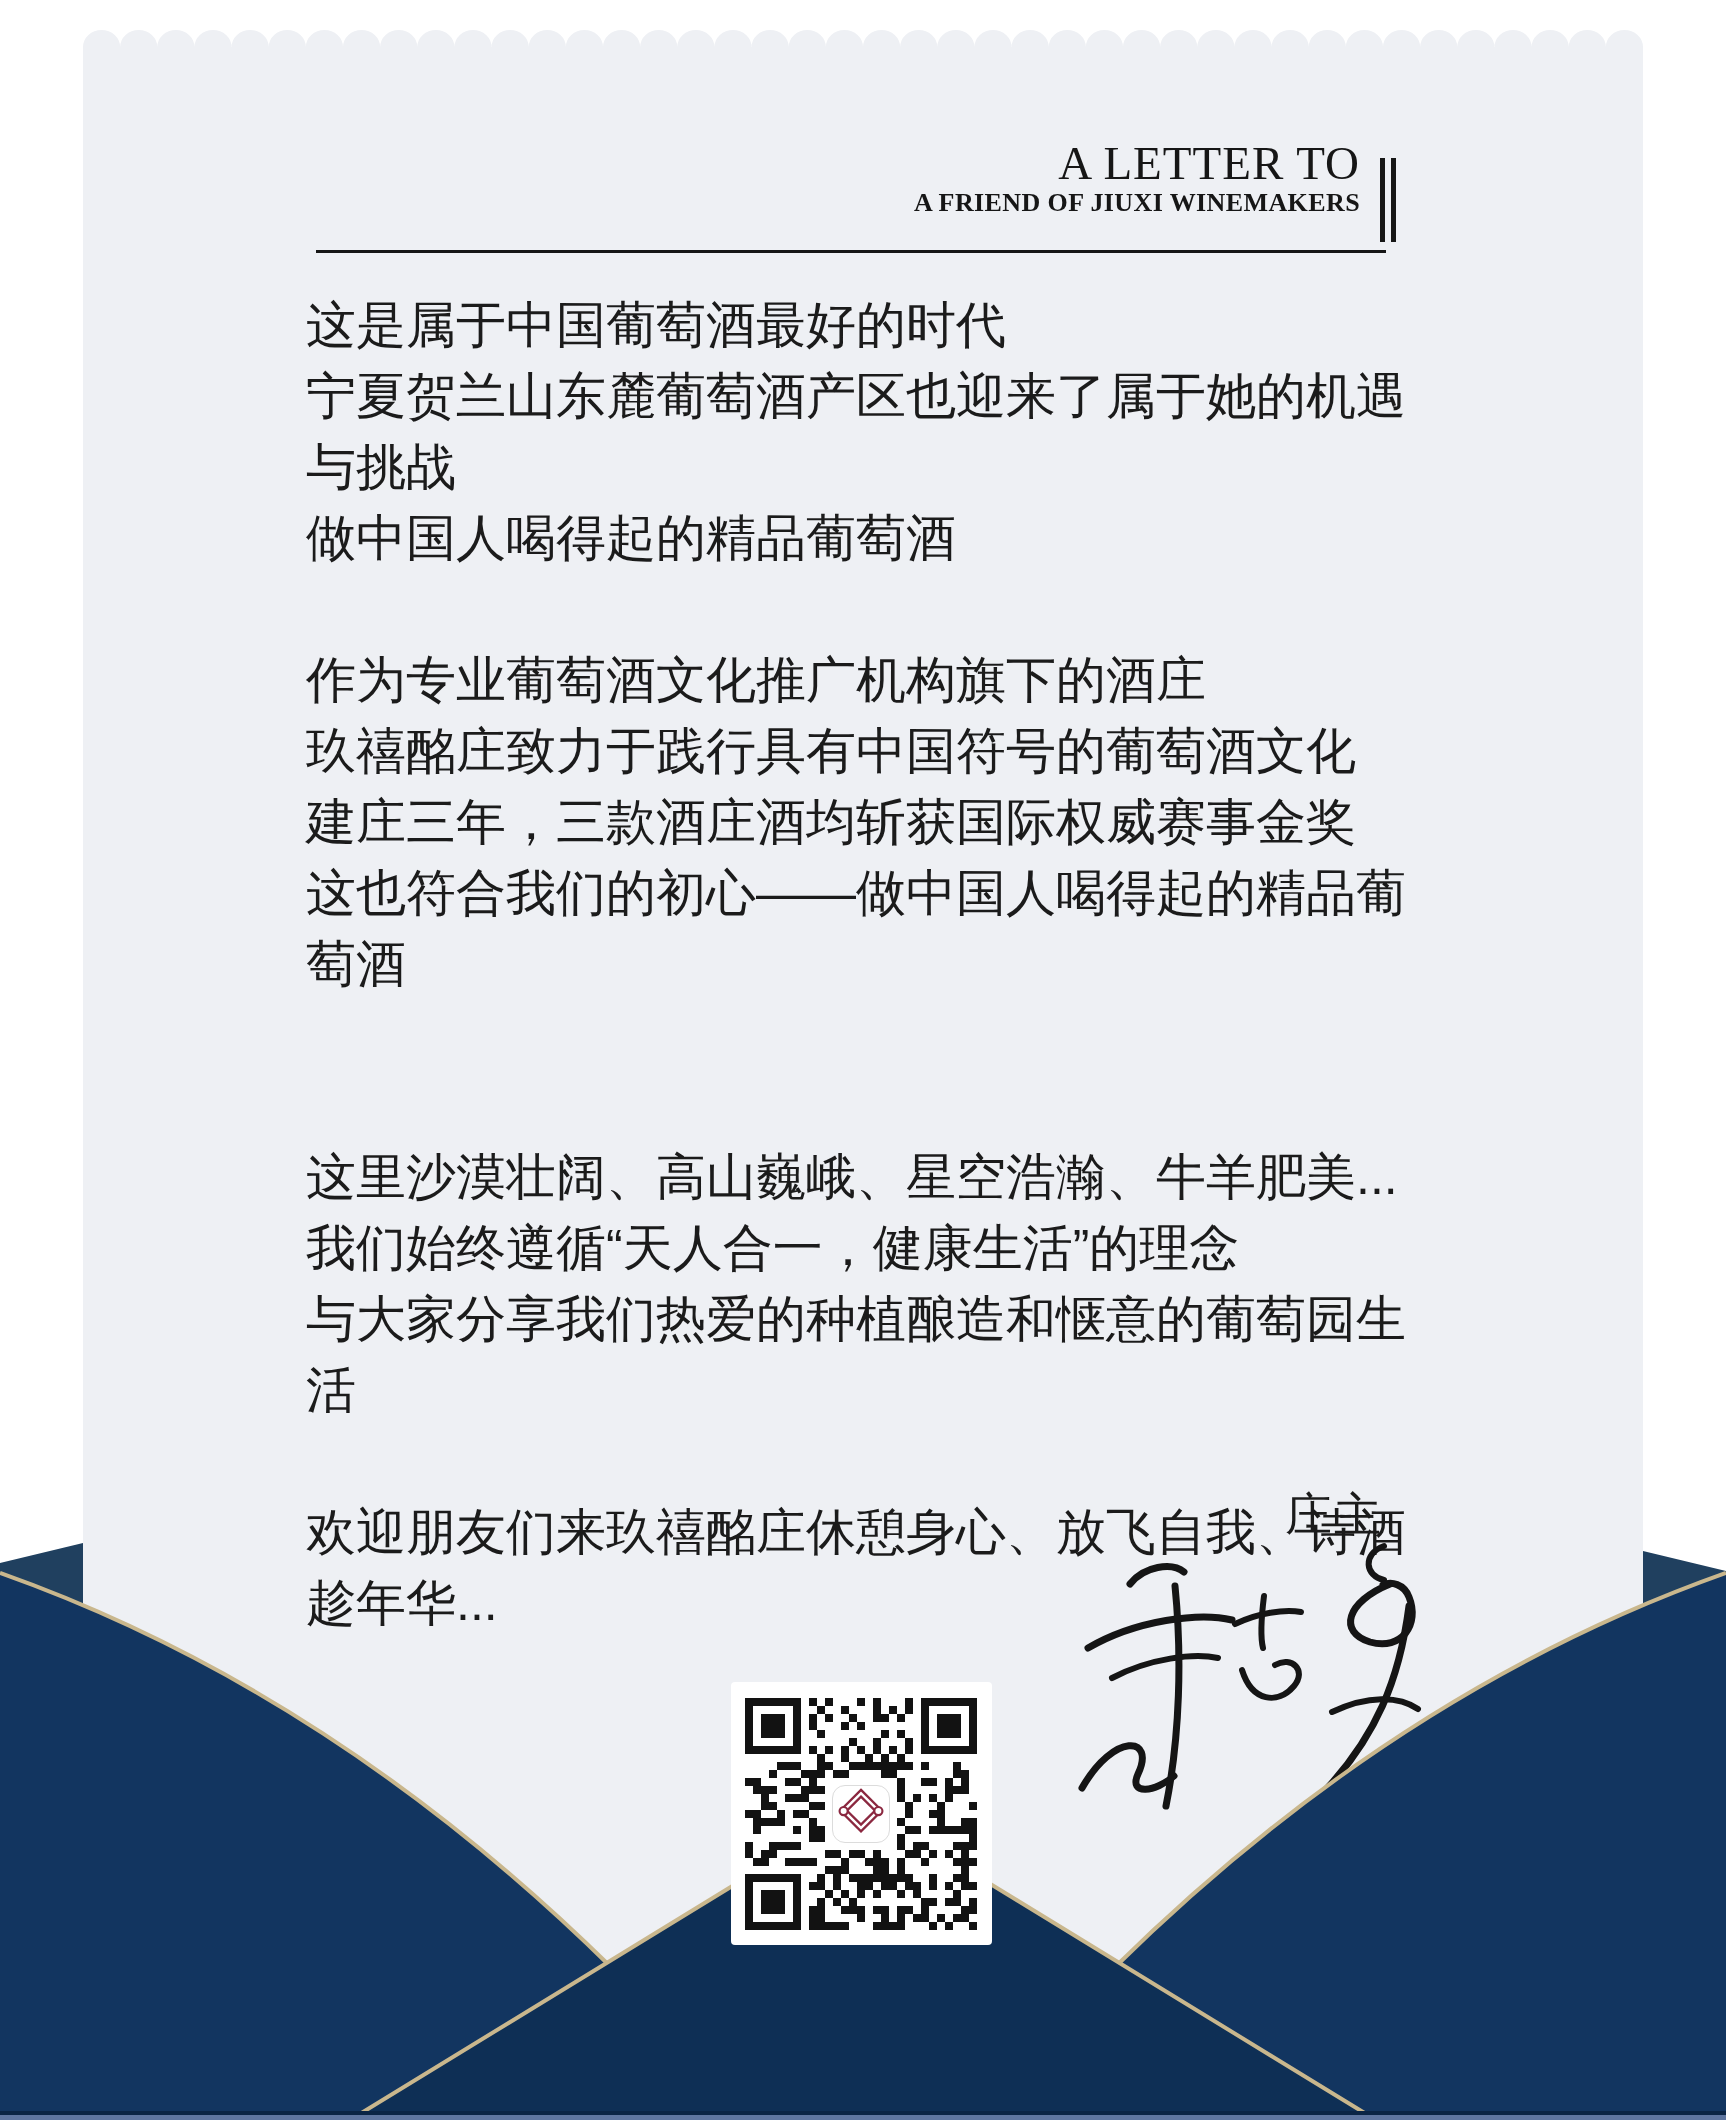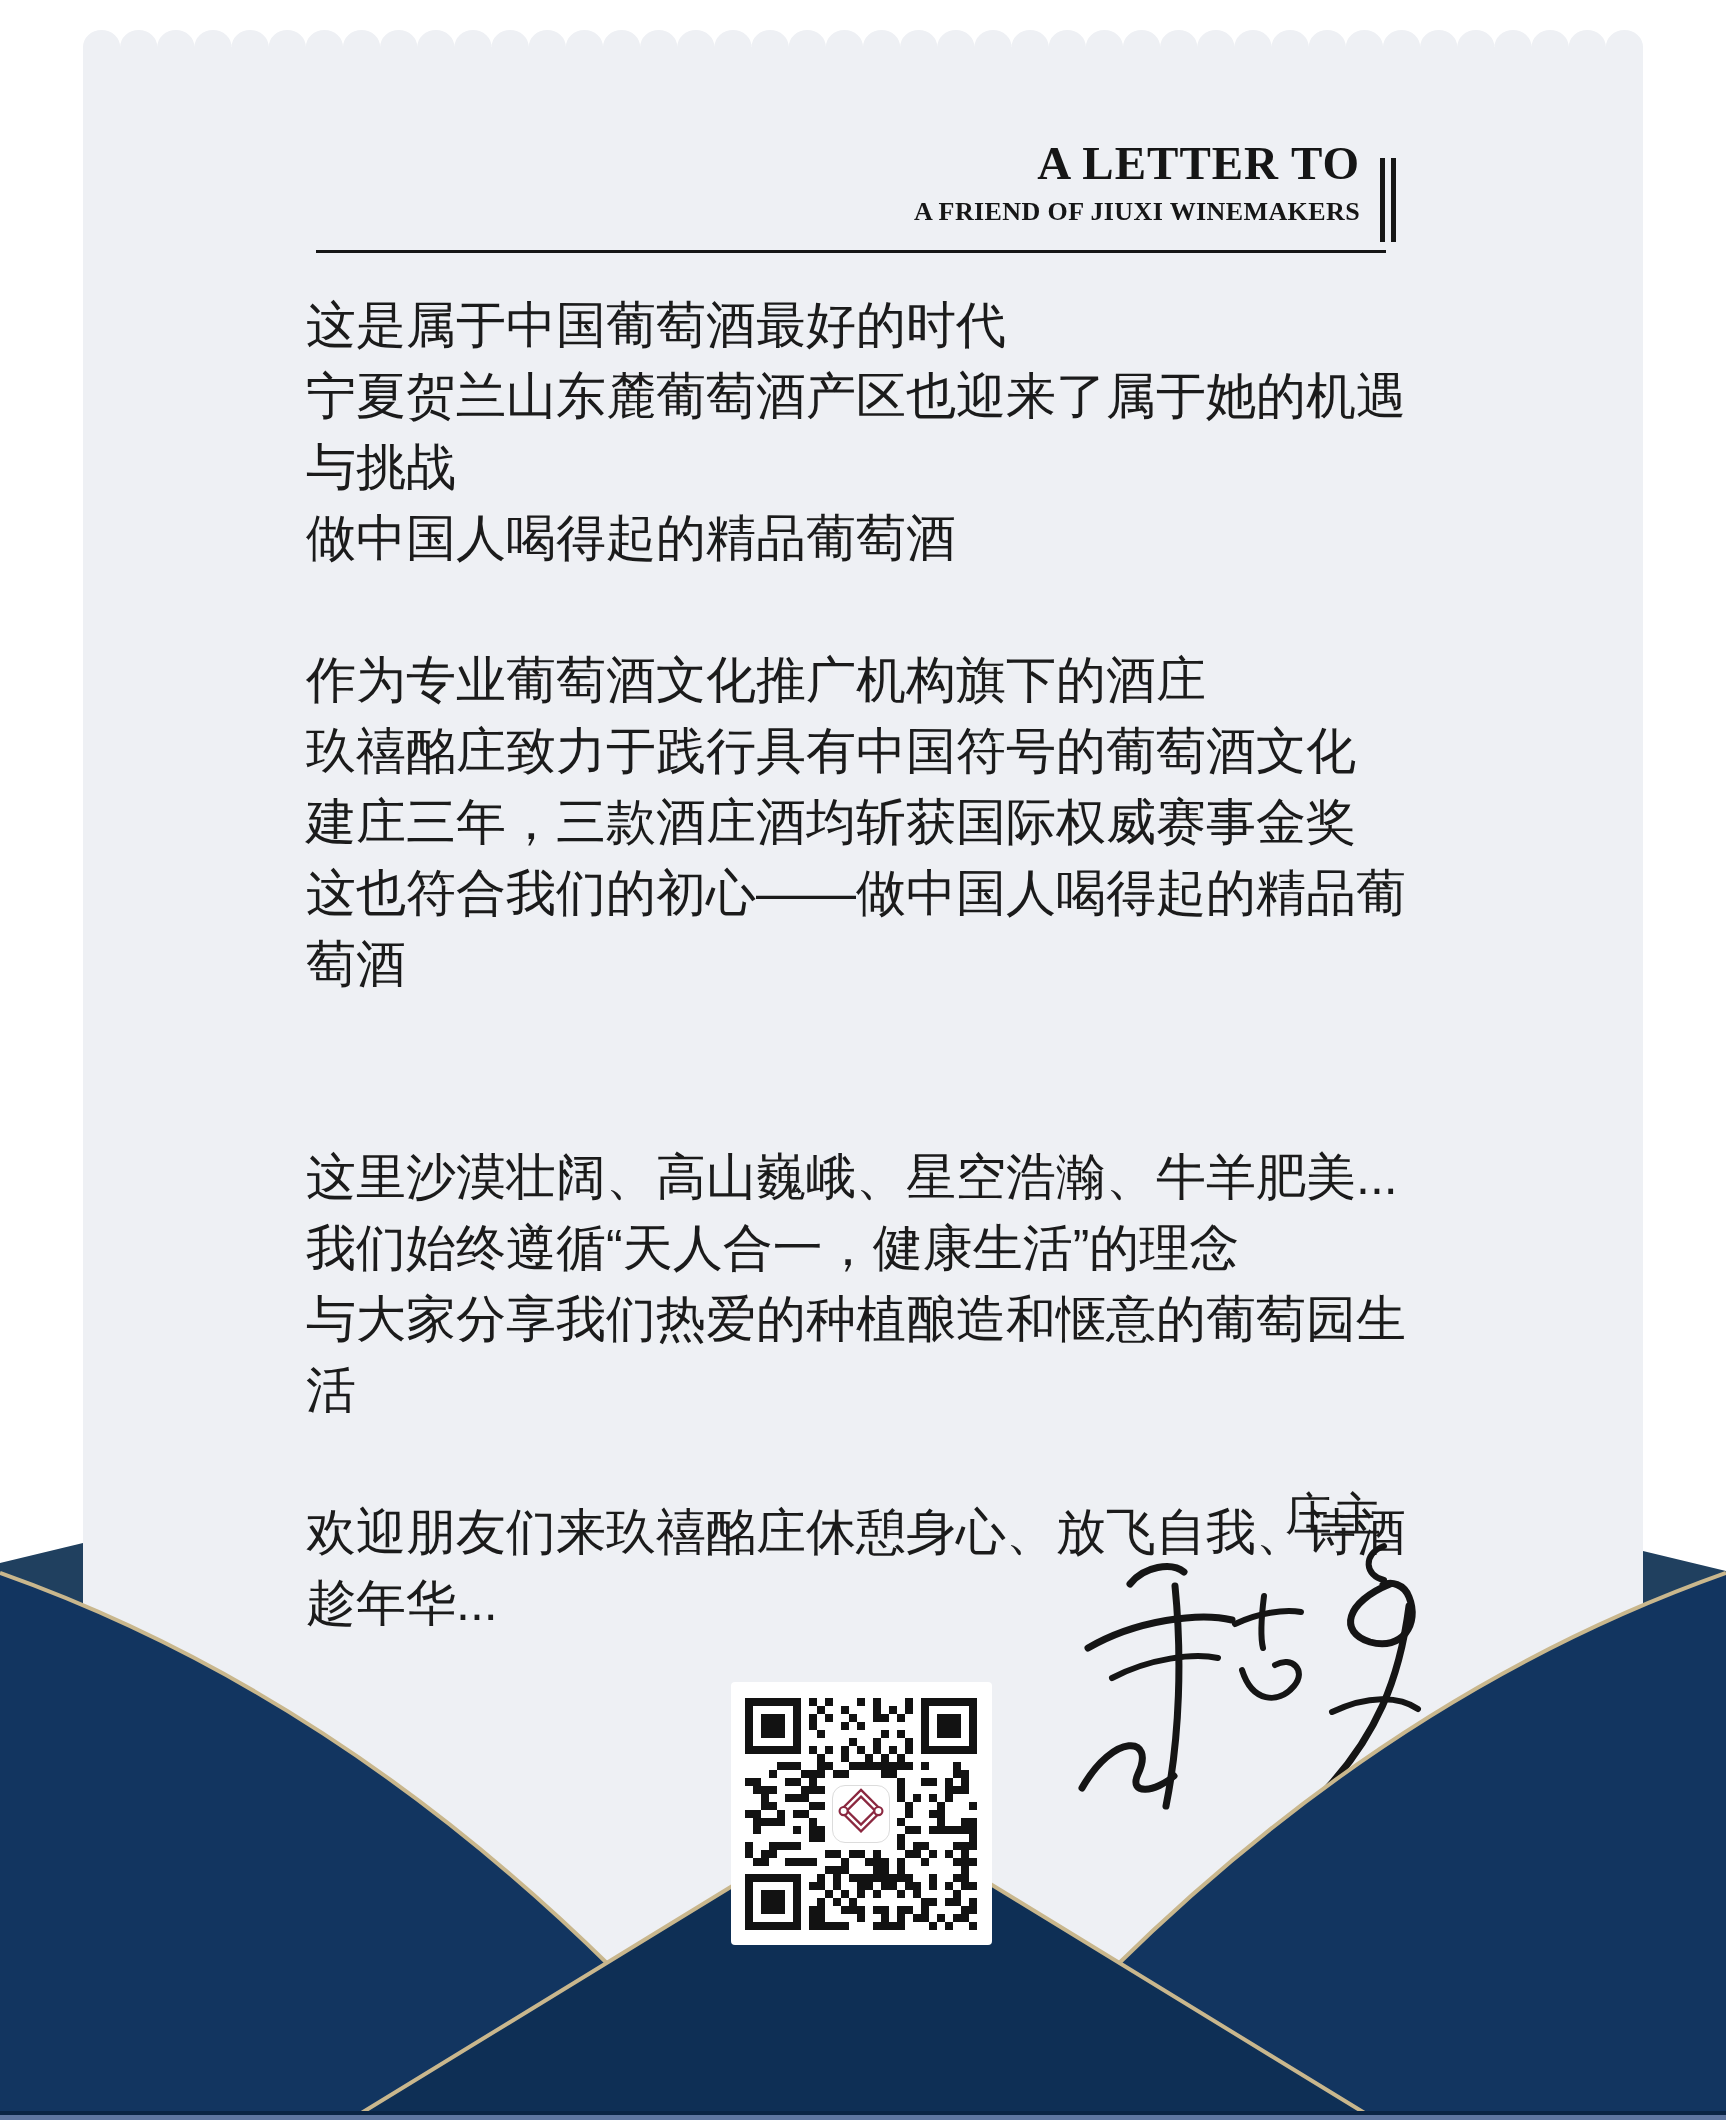--- a/index.html
+++ b/index.html
@@ -21,26 +21,26 @@
   .canvas{
     position:relative;width:1726px;height:2120px;overflow:hidden;
     background:var(--white);
   }
   .layer{position:absolute;left:0;top:0;width:1726px;height:2120px;}
   svg{display:block;}
 
   
   .hdr-title{
     position:absolute;right:366px;top:136px;
-    font-family:"Liberation Serif",serif;font-weight:700;
+    font-family:"Liberation Serif",serif;font-weight:400;
     font-size:47px;letter-spacing:1px;color:var(--header-ink);
     white-space:nowrap;z-index:3;
   }
   .hdr-sub{
-    position:absolute;right:366px;top:197px;
+    position:absolute;right:366px;top:188px;
     font-family:"Liberation Serif",serif;font-weight:700;
     font-size:26px;letter-spacing:0.4px;color:var(--header-ink);
     white-space:nowrap;z-index:3;
   }
   .hdr-bars{position:absolute;right:330px;top:158px;height:84px;display:flex;gap:6px;z-index:3;}
   .hdr-bars i{display:block;width:5px;height:84px;background:var(--header-ink);}
   .hdr-rule{position:absolute;left:316px;top:250px;width:1070px;height:3px;background:var(--header-ink);z-index:3;}
 
   
   .body-text{

